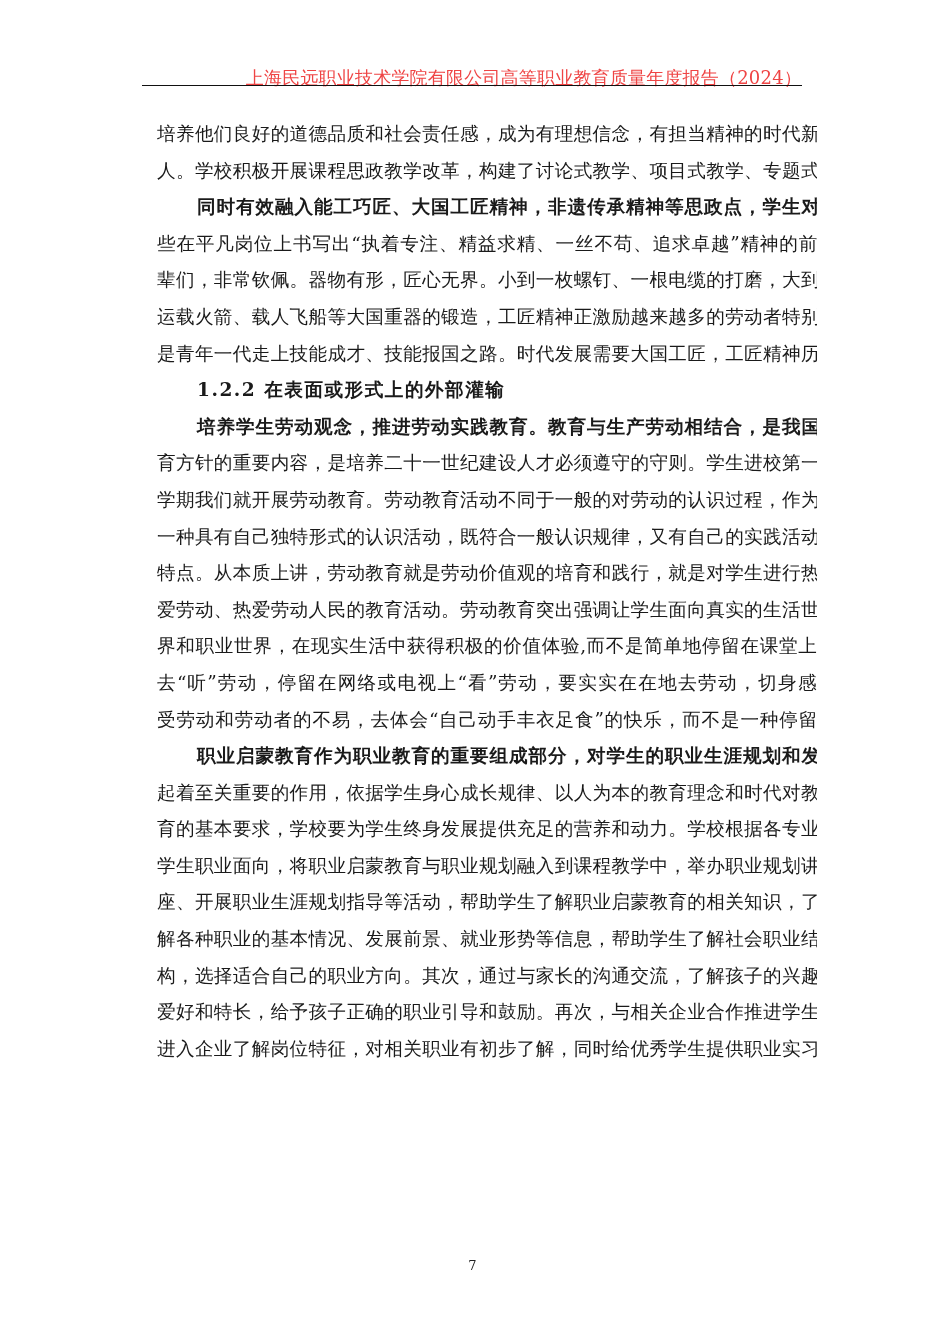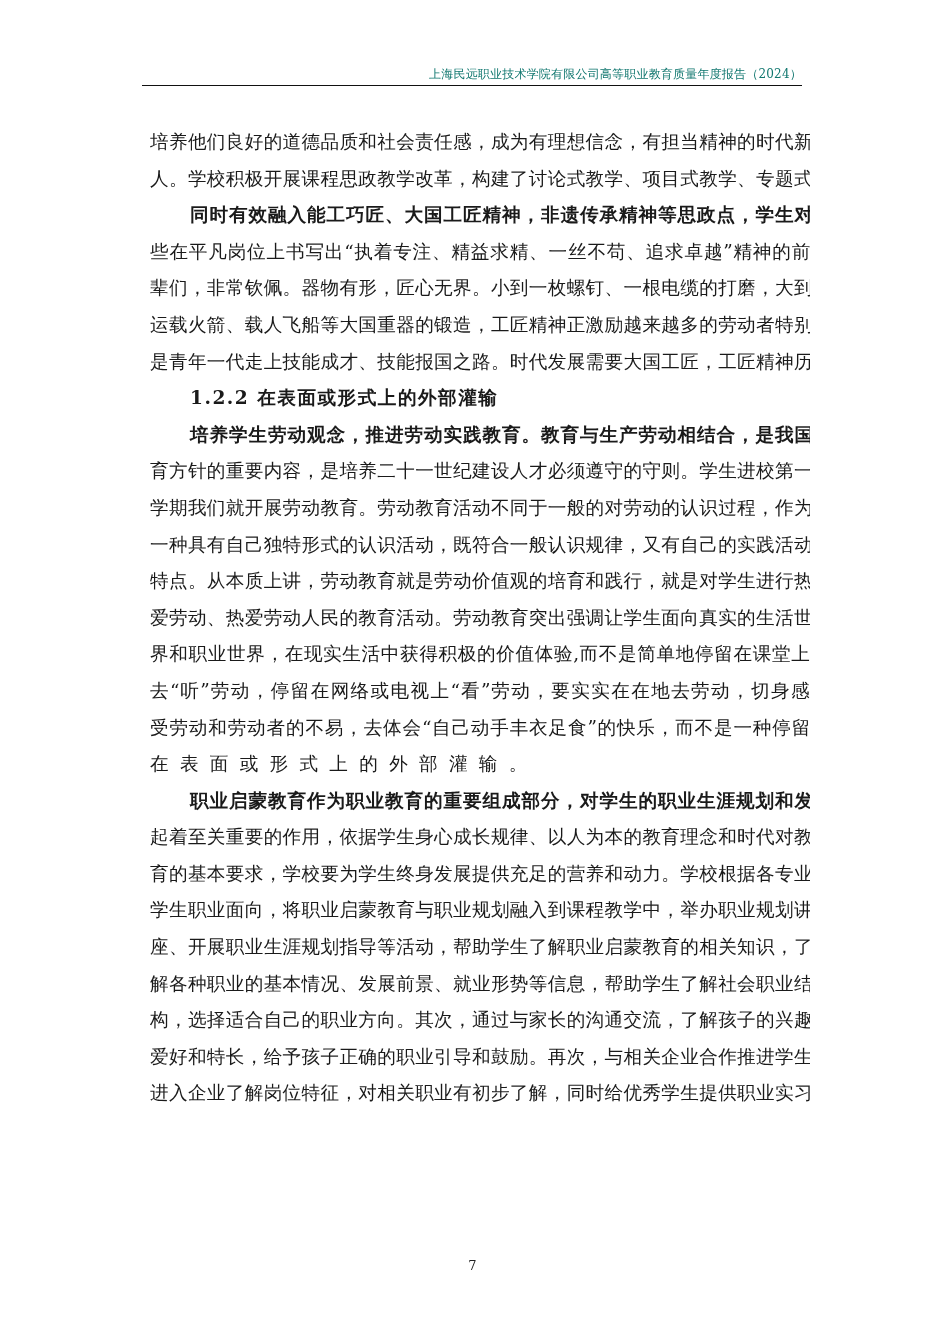--- a/index.html
+++ b/index.html
@@ -1,22 +1,22 @@
 <!DOCTYPE html>
 <html><head>
 <meta charset="utf-8">
 <style>
   html, body { margin: 0; padding: 0; background: #ffffff; }
   body { width: 945px; height: 1336px; position: relative; overflow: hidden;
          font-family: "DejaVu Serif", "Liberation Serif", serif; color: #1a1a1a; }
   .header { position: absolute; left: 142px; width: 660px; top: 66px; height: 20px;
-            text-align: right; font-size: 12px; color: #0f766e; letter-spacing: 0.2px; white-space: nowrap; }
+            text-align: right; font-size: 18px; color: #ef4444; letter-spacing: 0.2px; white-space: nowrap; }
   .header-rule { position: absolute; left: 142px; width: 660px; top: 85px; height: 0;
                  border-top: 1.2px solid #111; }
-  .body { position: absolute; left: 150px; top: 116px; width: 660px; margin-top: 8px; }
+  .body { position: absolute; left: 157px; top: 116px; width: 660px; }
   .line { height: 36.6px; line-height: 36.6px; font-size: 18.6px; white-space: nowrap;
           text-align: justify; text-align-last: justify; overflow: hidden; }
   .line.last { text-align-last: left; letter-spacing: 11.3px; }
   .line.indent { padding-left: 40px; font-weight: bold; }
   .line.heading { text-align-last: left; letter-spacing: 1.5px; }
   .page-number { position: absolute; left: 0; width: 945px; top: 1258px; text-align: center;
                  font-size: 13px; color: #222; }
 </style>
 </head>
 <body>
@@ -44,21 +44,20 @@
   <div>
     <div class="line indent" style="word-spacing: -0.3em;"><span>培</span> <span>养</span> <span>学</span> <span>生</span> <span>劳</span> <span>动</span> <span>观</span> <span>念</span> <span>，</span> <span>推</span> <span>进</span> <span>劳</span> <span>动</span> <span>实</span> <span>践</span> <span>教</span> <span>育</span> <span>。</span> <span>教</span> <span>育</span> <span>与</span> <span>生</span> <span>产</span> <span>劳</span> <span>动</span> <span>相</span> <span>结</span> <span>合</span> <span>，</span> <span>是</span> <span>我</span> <span>国</span> <span>教</span> </div>
     <div class="line" style="word-spacing: -0.3em;"><span>育</span> <span>方</span> <span>针</span> <span>的</span> <span>重</span> <span>要</span> <span>内</span> <span>容</span> <span>，</span> <span>是</span> <span>培</span> <span>养</span> <span>二</span> <span>十</span> <span>一</span> <span>世</span> <span>纪</span> <span>建</span> <span>设</span> <span>人</span> <span>才</span> <span>必</span> <span>须</span> <span>遵</span> <span>守</span> <span>的</span> <span>守</span> <span>则</span> <span>。</span> <span>学</span> <span>生</span> <span>进</span> <span>校</span> <span>第</span> <span>一</span> </div>
     <div class="line" style="word-spacing: -0.3em;"><span>学</span> <span>期</span> <span>我</span> <span>们</span> <span>就</span> <span>开</span> <span>展</span> <span>劳</span> <span>动</span> <span>教</span> <span>育</span> <span>。</span> <span>劳</span> <span>动</span> <span>教</span> <span>育</span> <span>活</span> <span>动</span> <span>不</span> <span>同</span> <span>于</span> <span>一</span> <span>般</span> <span>的</span> <span>对</span> <span>劳</span> <span>动</span> <span>的</span> <span>认</span> <span>识</span> <span>过</span> <span>程</span> <span>，</span> <span>作</span> <span>为</span> </div>
     <div class="line" style="word-spacing: -0.3em;"><span>一</span> <span>种</span> <span>具</span> <span>有</span> <span>自</span> <span>己</span> <span>独</span> <span>特</span> <span>形</span> <span>式</span> <span>的</span> <span>认</span> <span>识</span> <span>活</span> <span>动</span> <span>，</span> <span>既</span> <span>符</span> <span>合</span> <span>一</span> <span>般</span> <span>认</span> <span>识</span> <span>规</span> <span>律</span> <span>，</span> <span>又</span> <span>有</span> <span>自</span> <span>己</span> <span>的</span> <span>实</span> <span>践</span> <span>活</span> <span>动</span> </div>
     <div class="line" style="word-spacing: -0.3em;"><span>特</span> <span>点</span> <span>。</span> <span>从</span> <span>本</span> <span>质</span> <span>上</span> <span>讲</span> <span>，</span> <span>劳</span> <span>动</span> <span>教</span> <span>育</span> <span>就</span> <span>是</span> <span>劳</span> <span>动</span> <span>价</span> <span>值</span> <span>观</span> <span>的</span> <span>培</span> <span>育</span> <span>和</span> <span>践</span> <span>行</span> <span>，</span> <span>就</span> <span>是</span> <span>对</span> <span>学</span> <span>生</span> <span>进</span> <span>行</span> <span>热</span> </div>
     <div class="line" style="word-spacing: -0.3em;"><span>爱</span> <span>劳</span> <span>动</span> <span>、</span> <span>热</span> <span>爱</span> <span>劳</span> <span>动</span> <span>人</span> <span>民</span> <span>的</span> <span>教</span> <span>育</span> <span>活</span> <span>动</span> <span>。</span> <span>劳</span> <span>动</span> <span>教</span> <span>育</span> <span>突</span> <span>出</span> <span>强</span> <span>调</span> <span>让</span> <span>学</span> <span>生</span> <span>面</span> <span>向</span> <span>真</span> <span>实</span> <span>的</span> <span>生</span> <span>活</span> <span>世</span> </div>
     <div class="line" style="word-spacing: -0.3em;"><span>界</span> <span>和</span> <span>职</span> <span>业</span> <span>世</span> <span>界</span> <span>，</span> <span>在</span> <span>现</span> <span>实</span> <span>生</span> <span>活</span> <span>中</span> <span>获</span> <span>得</span> <span>积</span> <span>极</span> <span>的</span> <span>价</span> <span>值</span> <span>体</span> <span>验</span> <span>,</span> <span>而</span> <span>不</span> <span>是</span> <span>简</span> <span>单</span> <span>地</span> <span>停</span> <span>留</span> <span>在</span> <span>课</span> <span>堂</span> <span>上</span> </div>
     <div class="line" style="word-spacing: -0.3em;"><span>去</span> <span>“</span> <span>听</span> <span> </span> <span>”</span> <span>劳</span> <span>动</span> <span>，</span> <span>停</span> <span>留</span> <span>在</span> <span>网</span> <span>络</span> <span>或</span> <span>电</span> <span>视</span> <span>上</span> <span>“</span> <span>看</span> <span> </span> <span>”</span> <span>劳</span> <span>动</span> <span>，</span> <span>要</span> <span>实</span> <span>实</span> <span>在</span> <span>在</span> <span>地</span> <span>去</span> <span>劳</span> <span>动</span> <span>，</span> <span>切</span> <span>身</span> <span>感</span> </div>
     <div class="line" style="word-spacing: -0.3em;"><span>受</span> <span>劳</span> <span>动</span> <span>和</span> <span>劳</span> <span>动</span> <span>者</span> <span>的</span> <span>不</span> <span>易</span> <span>，</span> <span>去</span> <span>体</span> <span>会</span> <span>“</span> <span> </span> <span>自</span> <span>己</span> <span>动</span> <span>手</span> <span>丰</span> <span>衣</span> <span>足</span> <span>食</span> <span> </span> <span>”</span> <span>的</span> <span>快</span> <span>乐</span> <span>，</span> <span>而</span> <span>不</span> <span>是</span> <span>一</span> <span>种</span> <span>停</span> <span>留</span> </div>
-    <div class="line last">在表面或形式上的外部灌输。</div>
   </div>
 
   <div>
     <div class="line indent" style="word-spacing: -0.3em;"><span>职</span> <span>业</span> <span>启</span> <span>蒙</span> <span>教</span> <span>育</span> <span>作</span> <span>为</span> <span>职</span> <span>业</span> <span>教</span> <span>育</span> <span>的</span> <span>重</span> <span>要</span> <span>组</span> <span>成</span> <span>部</span> <span>分</span> <span>，</span> <span>对</span> <span>学</span> <span>生</span> <span>的</span> <span>职</span> <span>业</span> <span>生</span> <span>涯</span> <span>规</span> <span>划</span> <span>和</span> <span>发</span> <span>展</span> </div>
     <div class="line" style="word-spacing: -0.3em;"><span>起</span> <span>着</span> <span>至</span> <span>关</span> <span>重</span> <span>要</span> <span>的</span> <span>作</span> <span>用</span> <span>，</span> <span>依</span> <span>据</span> <span>学</span> <span>生</span> <span>身</span> <span>心</span> <span>成</span> <span>长</span> <span>规</span> <span>律</span> <span>、</span> <span>以</span> <span>人</span> <span>为</span> <span>本</span> <span>的</span> <span>教</span> <span>育</span> <span>理</span> <span>念</span> <span>和</span> <span>时</span> <span>代</span> <span>对</span> <span>教</span> </div>
     <div class="line" style="word-spacing: -0.3em;"><span>育</span> <span>的</span> <span>基</span> <span>本</span> <span>要</span> <span>求</span> <span>，</span> <span>学</span> <span>校</span> <span>要</span> <span>为</span> <span>学</span> <span>生</span> <span>终</span> <span>身</span> <span>发</span> <span>展</span> <span>提</span> <span>供</span> <span>充</span> <span>足</span> <span>的</span> <span>营</span> <span>养</span> <span>和</span> <span>动</span> <span>力</span> <span>。</span> <span>学</span> <span>校</span> <span>根</span> <span>据</span> <span>各</span> <span>专</span> <span>业</span> </div>
     <div class="line" style="word-spacing: -0.3em;"><span>学</span> <span>生</span> <span>职</span> <span>业</span> <span>面</span> <span>向</span> <span>，</span> <span>将</span> <span>职</span> <span>业</span> <span>启</span> <span>蒙</span> <span>教</span> <span>育</span> <span>与</span> <span>职</span> <span>业</span> <span>规</span> <span>划</span> <span>融</span> <span>入</span> <span>到</span> <span>课</span> <span>程</span> <span>教</span> <span>学</span> <span>中</span> <span>，</span> <span>举</span> <span>办</span> <span>职</span> <span>业</span> <span>规</span> <span>划</span> <span>讲</span> </div>
     <div class="line" style="word-spacing: -0.3em;"><span>座</span> <span>、</span> <span>开</span> <span>展</span> <span>职</span> <span>业</span> <span>生</span> <span>涯</span> <span>规</span> <span>划</span> <span>指</span> <span>导</span> <span>等</span> <span>活</span> <span>动</span> <span>，</span> <span>帮</span> <span>助</span> <span>学</span> <span>生</span> <span>了</span> <span>解</span> <span>职</span> <span>业</span> <span>启</span> <span>蒙</span> <span>教</span> <span>育</span> <span>的</span> <span>相</span> <span>关</span> <span>知</span> <span>识</span> <span>，</span> <span>了</span> </div>
     <div class="line" style="word-spacing: -0.3em;"><span>解</span> <span>各</span> <span>种</span> <span>职</span> <span>业</span> <span>的</span> <span>基</span> <span>本</span> <span>情</span> <span>况</span> <span>、</span> <span>发</span> <span>展</span> <span>前</span> <span>景</span> <span>、</span> <span>就</span> <span>业</span> <span>形</span> <span>势</span> <span>等</span> <span>信</span> <span>息</span> <span>，</span> <span>帮</span> <span>助</span> <span>学</span> <span>生</span> <span>了</span> <span>解</span> <span>社</span> <span>会</span> <span>职</span> <span>业</span> <span>结</span> </div>
     <div class="line" style="word-spacing: -0.3em;"><span>构</span> <span>，</span> <span>选</span> <span>择</span> <span>适</span> <span>合</span> <span>自</span> <span>己</span> <span>的</span> <span>职</span> <span>业</span> <span>方</span> <span>向</span> <span>。</span> <span>其</span> <span>次</span> <span>，</span> <span>通</span> <span>过</span> <span>与</span> <span>家</span> <span>长</span> <span>的</span> <span>沟</span> <span>通</span> <span>交</span> <span>流</span> <span>，</span> <span>了</span> <span>解</span> <span>孩</span> <span>子</span> <span>的</span> <span>兴</span> <span>趣</span> </div>

